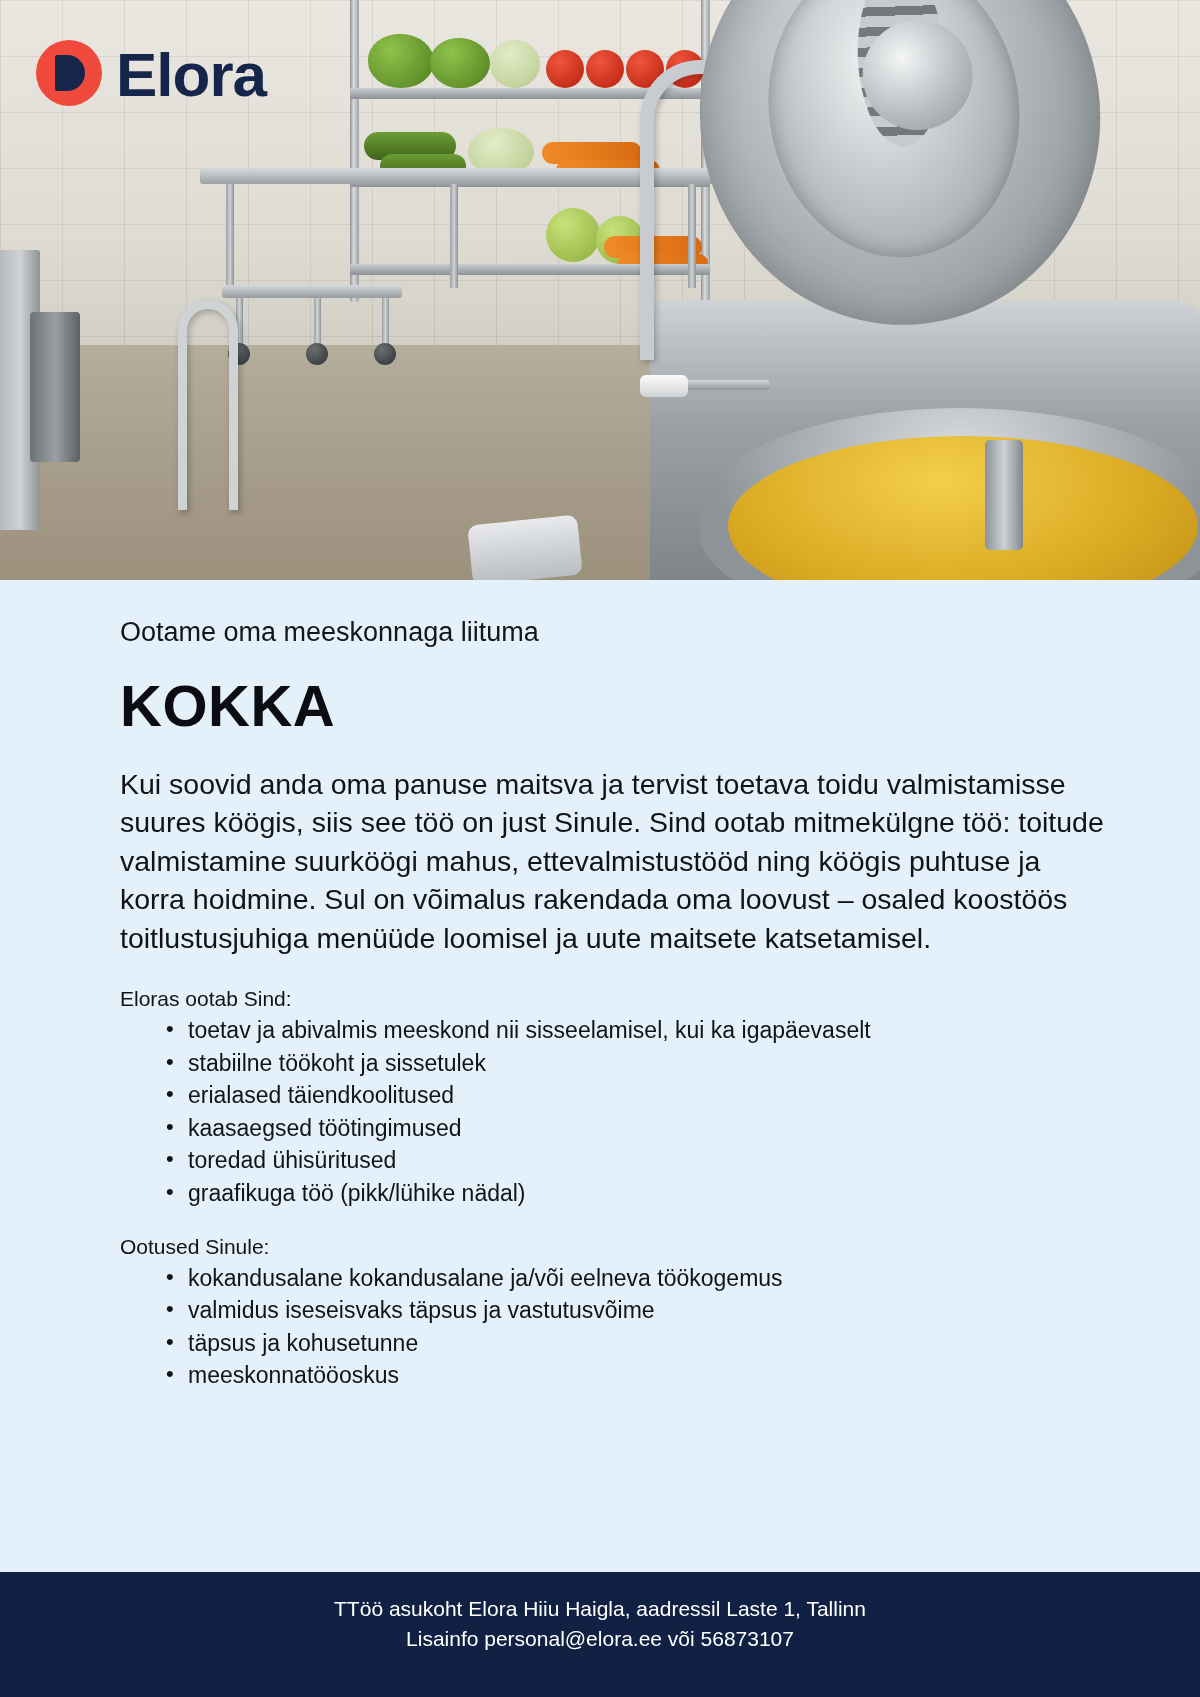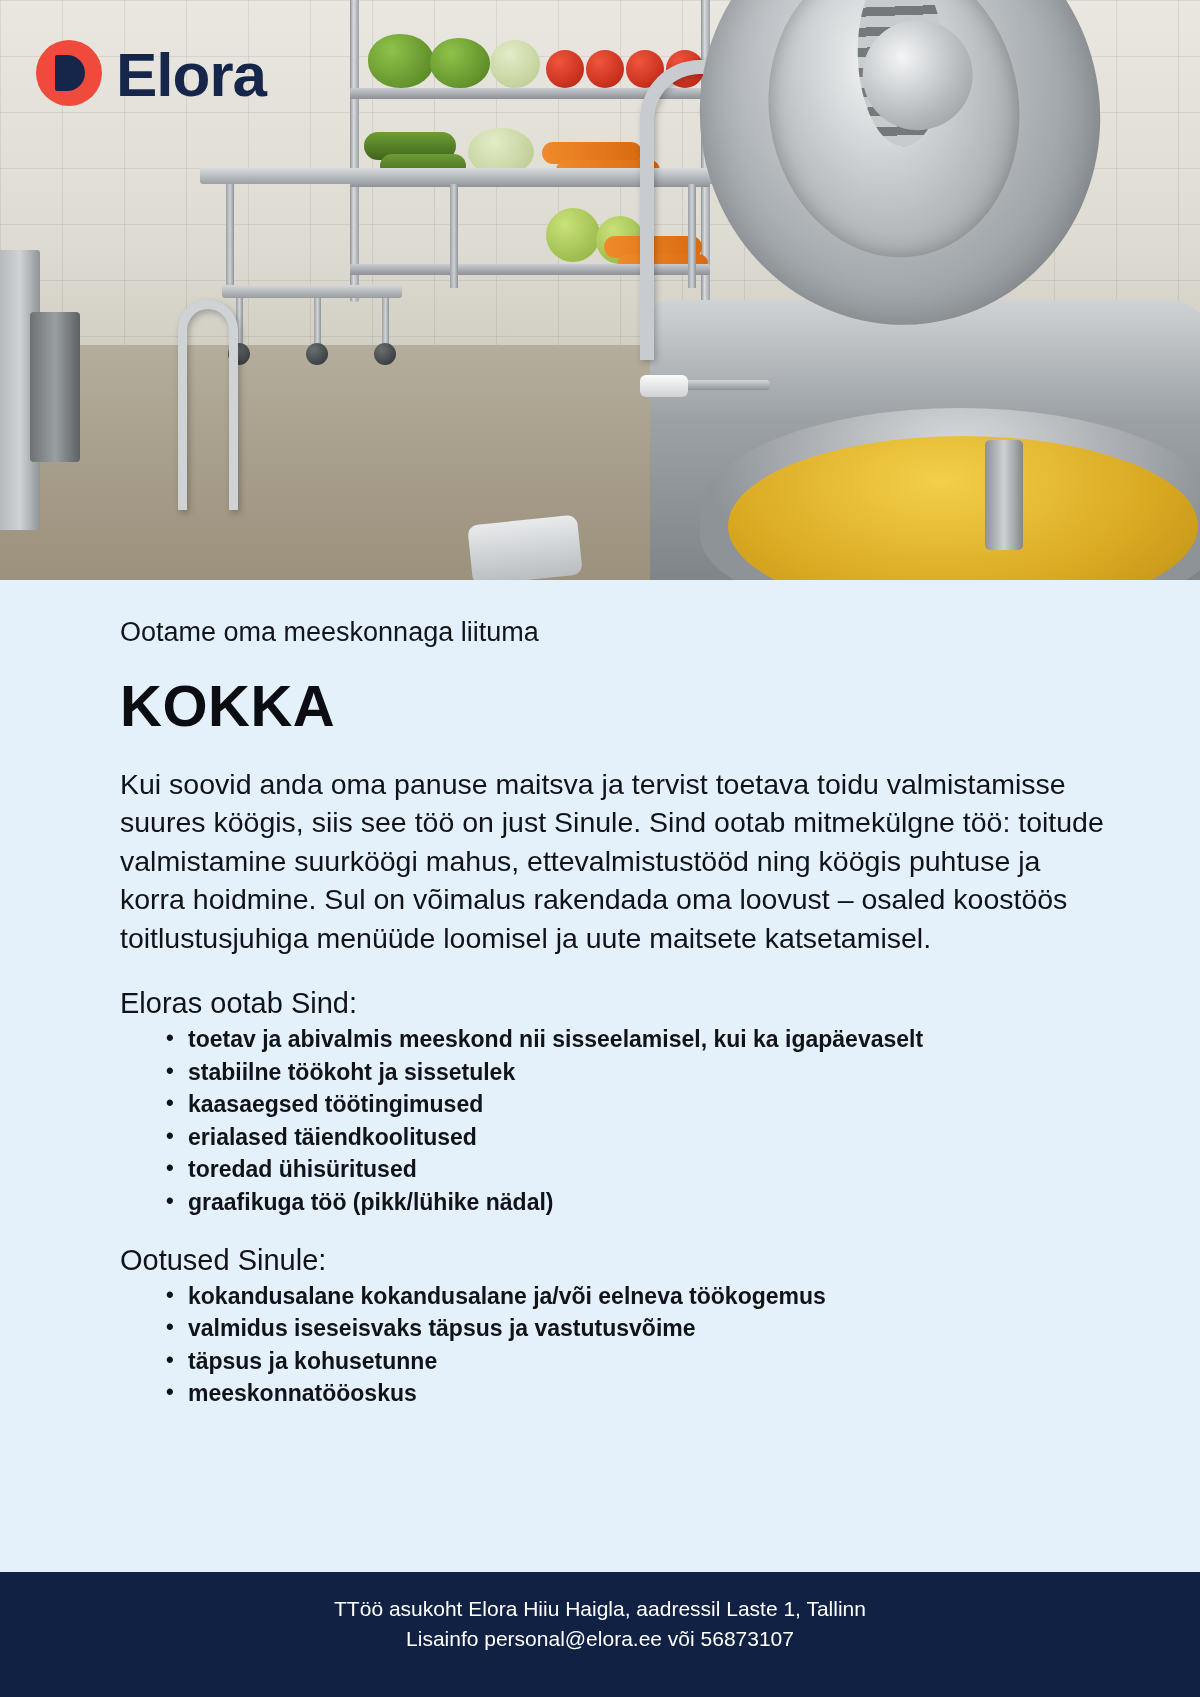--- a/index.html
+++ b/index.html
@@ -298,29 +298,28 @@
     color: #0b0d12;
   }
   .intro {
     font-size: 28.5px;
     line-height: 1.35;
     margin: 0 0 30px 0;
     font-weight: 400;
   }
   .intro p { margin: 0; }
   .section-label {
-    font-size: 29px;
+    font-size: 21px;
     margin: 0 0 4px 0;
     font-weight: 400;
   }
   ul.bullets {
     margin: 0 0 26px 0;
     padding-left: 46px;
     list-style: none;
-    font-weight: bold;
   }
   ul.bullets li {
     font-size: 23px;
     line-height: 1.33;
     position: relative;
     padding-left: 22px;
     margin-bottom: 2px;
   }
   ul.bullets li::before {
     content: "•";
@@ -429,22 +428,22 @@
     <h1 class="title">KOKKA</h1>
 
     <div class="intro">
       <p>Kui soovid anda oma panuse maitsva ja tervist toetava toidu valmistamisse suures köögis, siis see töö on just Sinule. Sind ootab mitmekülgne töö: toitude valmistamine suurköögi mahus, ettevalmistustööd ning köögis puhtuse ja korra hoidmine. Sul on võimalus rakendada oma loovust – osaled koostöös toitlustusjuhiga menüüde loomisel ja uute maitsete katsetamisel.</p>
     </div>
 
     <p class="section-label">Eloras ootab Sind:</p>
     <ul class="bullets">
       <li>toetav ja abivalmis meeskond nii sisseelamisel, kui ka igapäevaselt</li>
       <li>stabiilne töökoht ja sissetulek</li>
+      <li>erialased täiendkoolitused</li>
       <li>kaasaegsed töötingimused</li>
-      <li>erialased täiendkoolitused</li>
       <li>toredad ühisüritused</li>
       <li>graafikuga töö (pikk/lühike nädal)</li>
     </ul>
 
     <p class="section-label">Ootused Sinule:</p>
     <ul class="bullets">
       <li>kokandusalane kokandusalane ja/või eelneva töökogemus</li>
       <li>valmidus iseseisvaks täpsus ja vastutusvõime</li>
       <li>täpsus ja kohusetunne</li>
       <li>meeskonnatööoskus</li>

